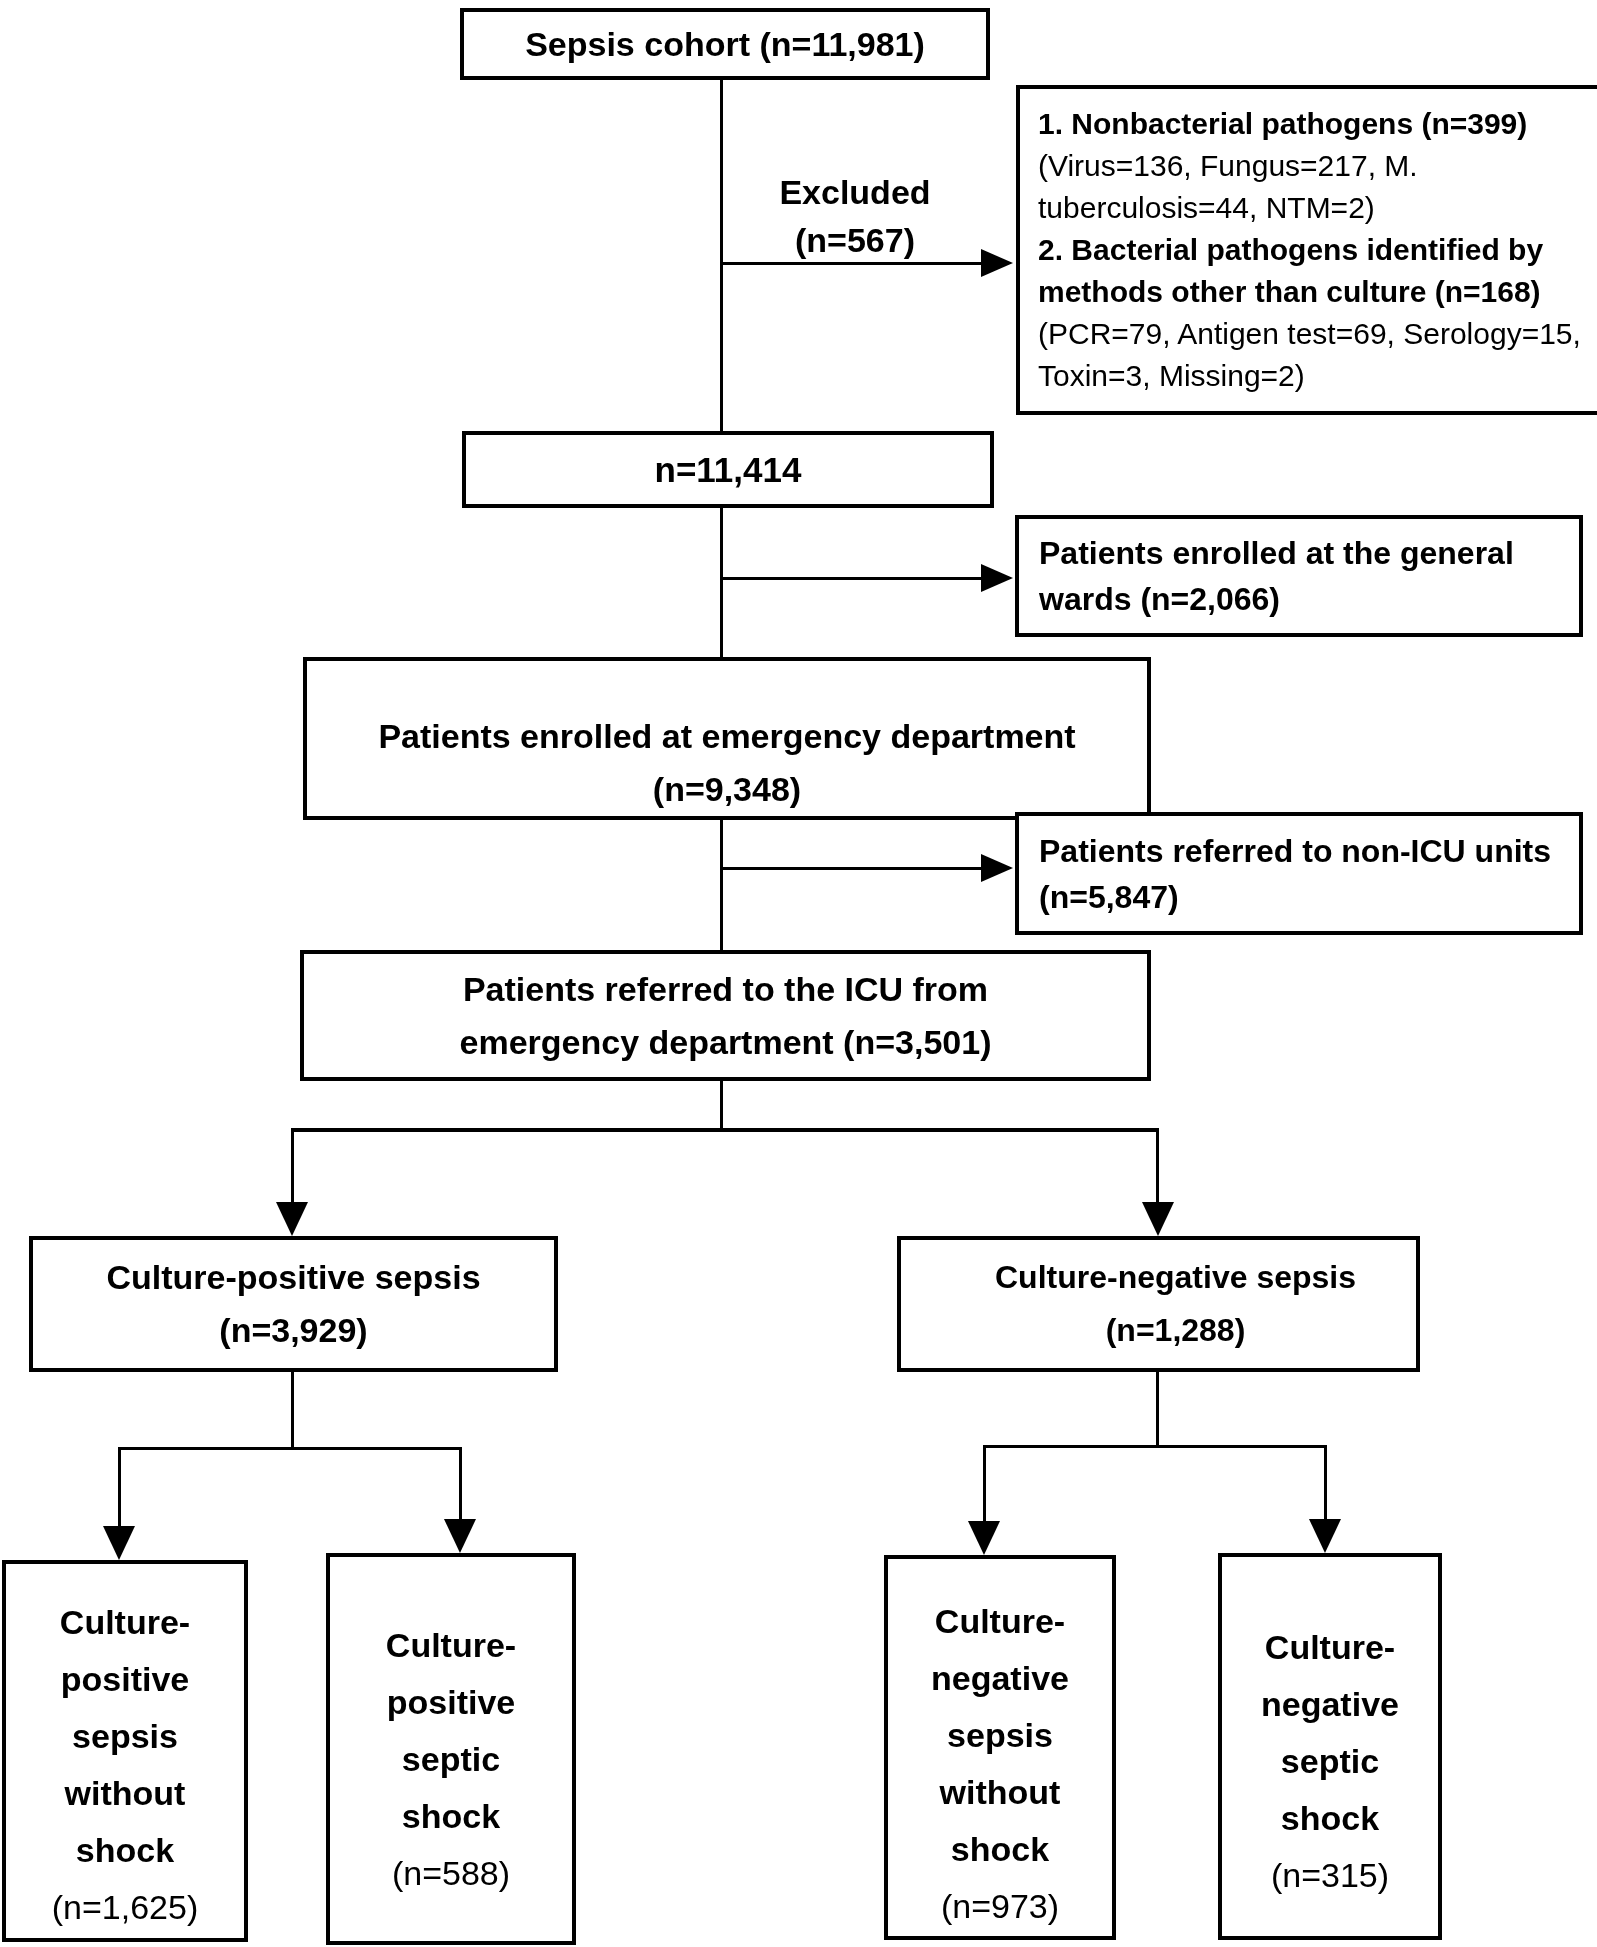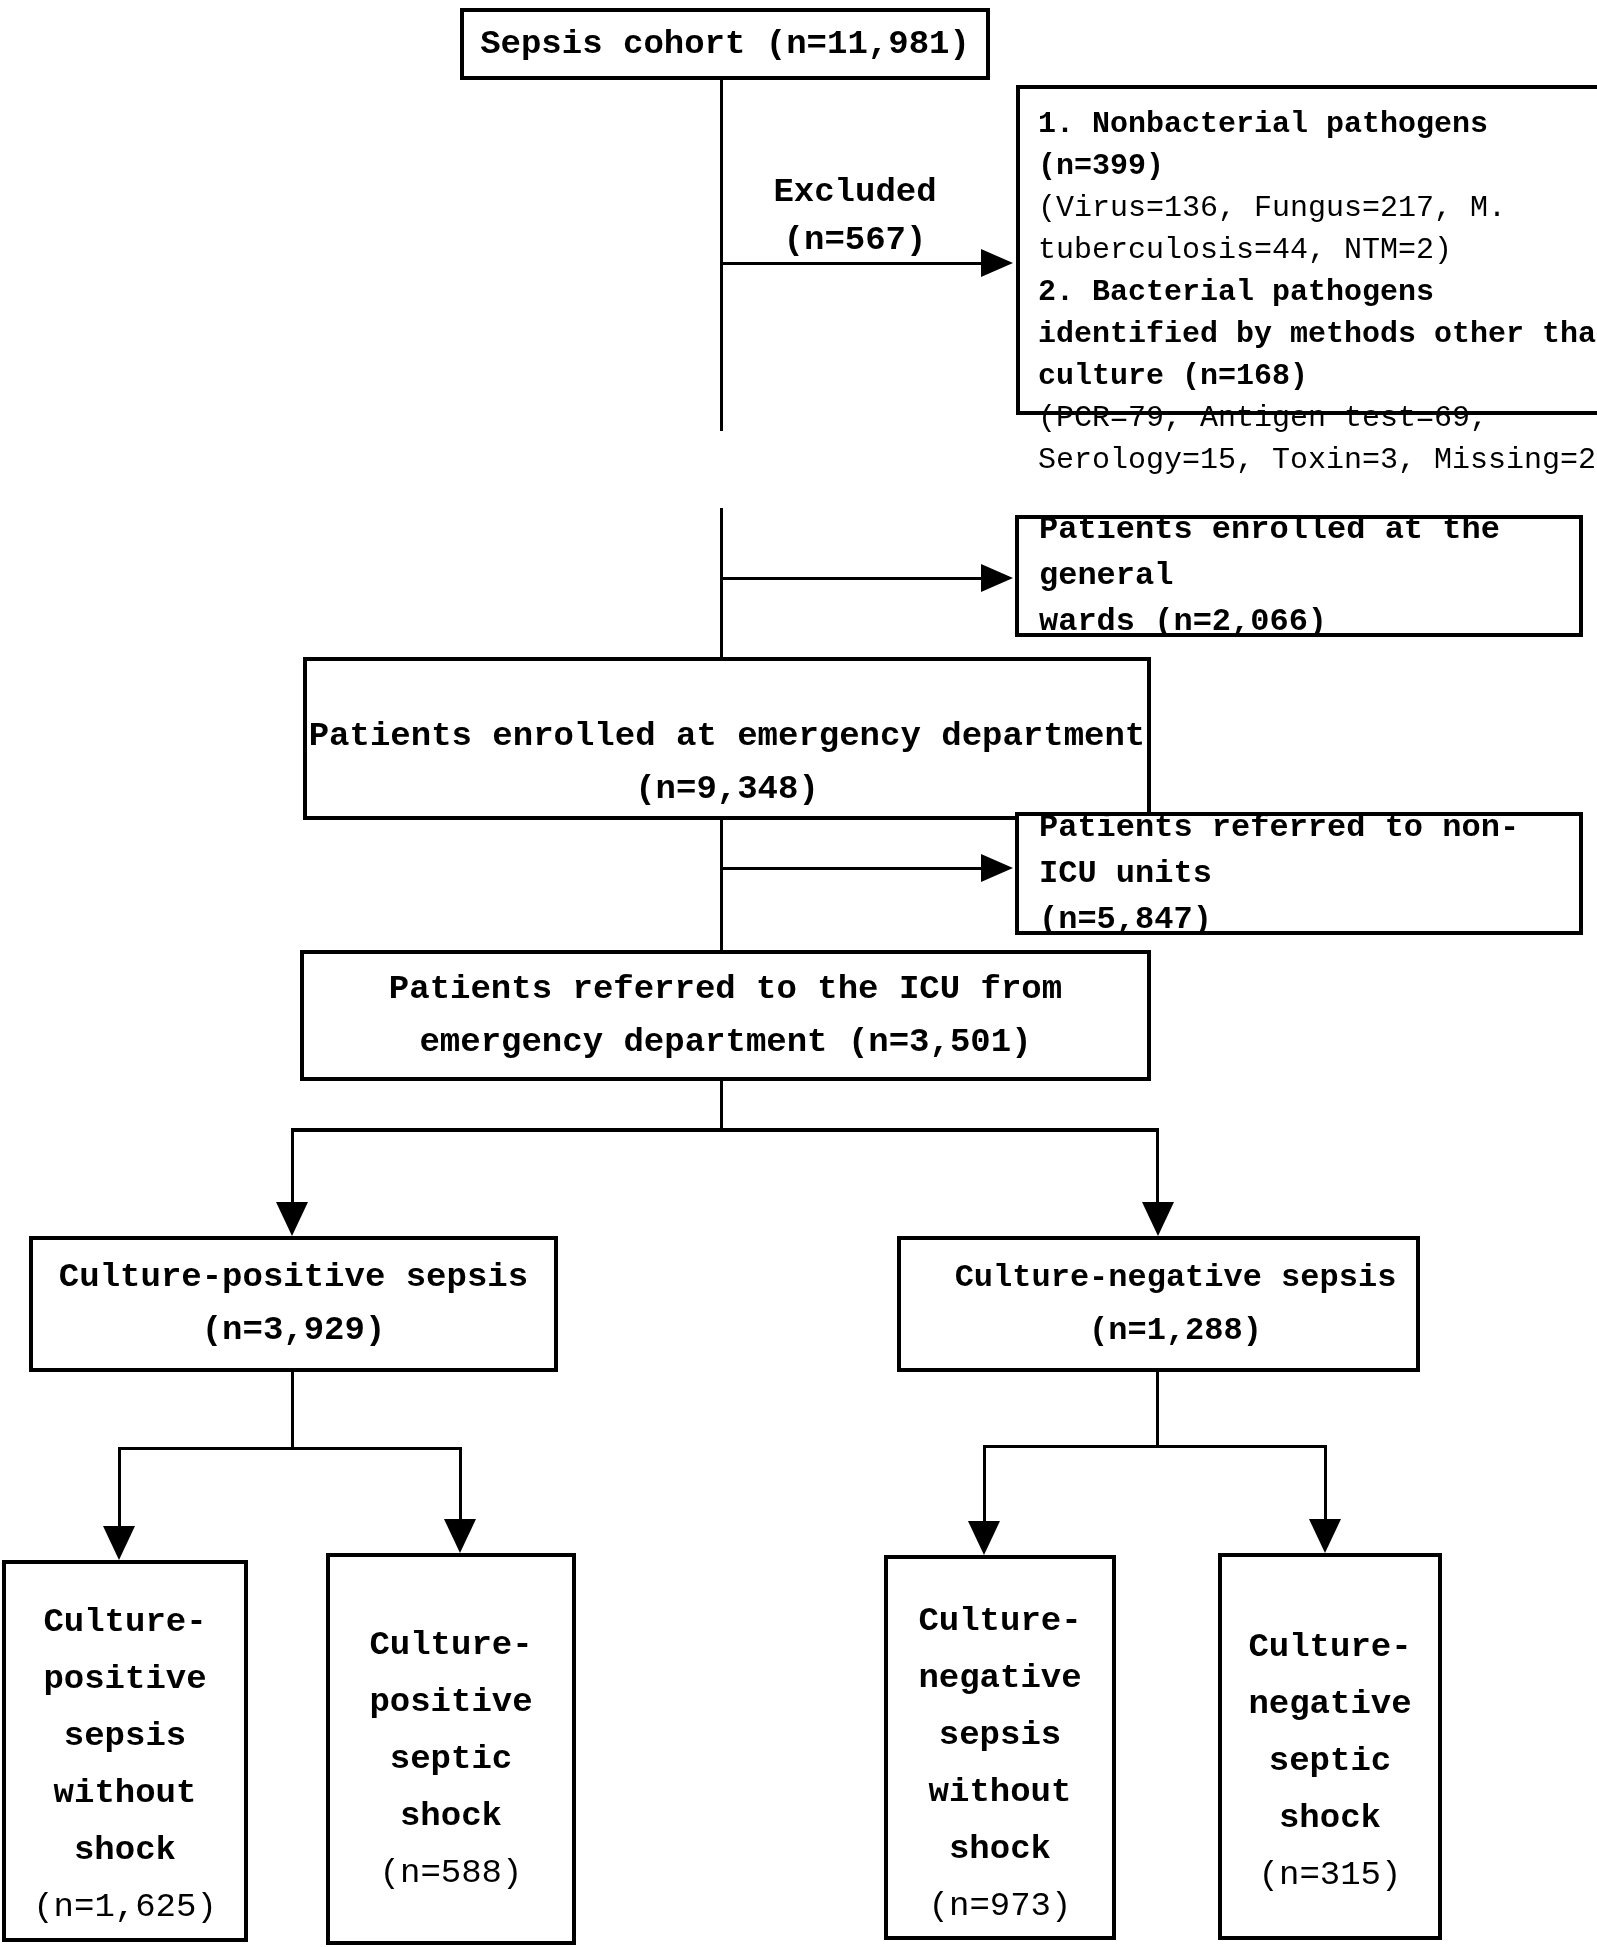--- a/index.html
+++ b/index.html
@@ -1,21 +1,21 @@
 <!DOCTYPE html>
 <html><head>
 <meta charset="utf-8">
 <style>
   html,body{margin:0;padding:0;background:#ffffff;}
   #canvas{
     position:relative;
     width:1597px;
     height:1947px;
     background:#ffffff;
-    font-family:Liberation Mono, monospace;
+    font-family:Liberation Sans, sans-serif;
     color:#000;
     overflow:hidden;
   }
   .box{
     position:absolute;
     box-sizing:border-box;
     border:4px solid #000;
     background:#fff;
     display:flex;
     flex-direction:column;
@@ -85,20 +85,23 @@
   <div class="arrow-head-right" style="left:981px;top:249px;"></div>
 
   <div class="box" id="box-exclusion">
     <div class="item-title">1. Nonbacterial pathogens (n=399)</div>
     <div class="item-detail">(Virus=136, Fungus=217, M. tuberculosis=44, NTM=2)</div>
     <div class="spacer"></div>
     <div class="item-title">2. Bacterial pathogens identified by methods other than culture (n=168)</div>
     <div class="item-detail">(PCR=79, Antigen test=69, Serology=15, Toxin=3, Missing=2)</div>
   </div>
 
+  <div class="box" id="box-n11414">
+    <div class="pre">n=11,414</div>
+  </div>
 
   <div class="connector" style="left:722px;top:577px;width:260px;height:3px;"></div>
   <div class="arrow-head-right" style="left:981px;top:564px;"></div>
   <div class="box left-align" id="box-general-wards">
     <div class="pre">Patients enrolled at the general
 wards (n=2,066)</div>
   </div>
 
   <div class="box" id="box-emergency">
     <div class="pre">Patients enrolled at emergency department

